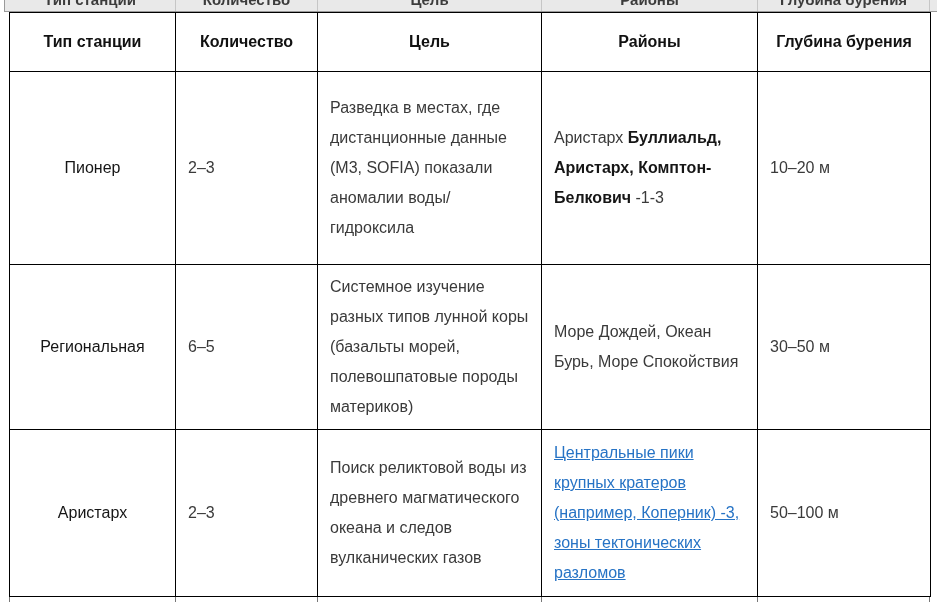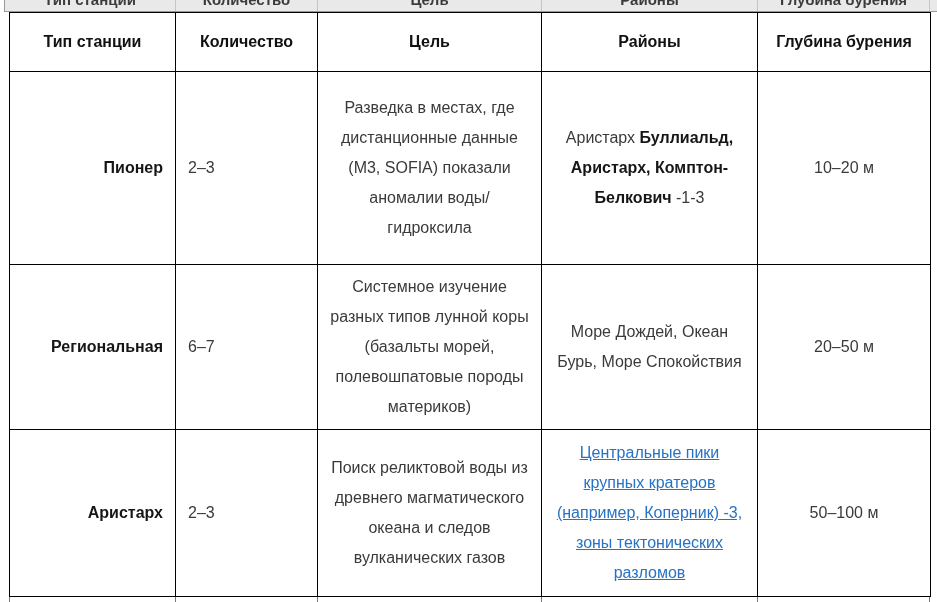--- a/index.html
+++ b/index.html
@@ -26,23 +26,23 @@
   table.main{position:absolute;top:12px;left:9px;width:921px;
              border-collapse:collapse;table-layout:fixed;background:#fff;
              font-size:16px}
   .main th,.main td{border:1px solid #000;padding:0 12px;overflow:hidden}
   .main th{height:59px;font-weight:bold;color:#111;text-align:center;
            vertical-align:middle;font-size:16px}
   .main td{line-height:30px;vertical-align:middle}
   .main tbody tr:nth-child(1) td{height:193px}
   .main tbody tr:nth-child(2) td{height:165px}
   .main tbody tr:nth-child(3) td{height:167px}
-  td.c0{text-align:right;font-weight:bold;color:#161616}
+  td.c0{text-align:center;font-weight:normal;color:#161616}
   td.c1{text-align:left}
-  td.c2,td.c3,td.c4{text-align:center}
+  td.c2,td.c3,td.c4{text-align:left}
   td .b{font-weight:bold;color:#161616}
   td a{color:#2673c5;text-decoration:underline}
 
   
   .stub{position:absolute;top:597px;width:1px;height:5px;background:#777}
 </style>
 </head>
 <body>
 
 <div class="ghost-row">
@@ -84,24 +84,24 @@
   <tbody>
       <tr>
         <td class="c0"><span>Пионер</span></td>
         <td class="c1"><span>2–3</span></td>
         <td class="c2"><span>Разведка в местах, где дистанционные данные (M3, SOFIA) показали аномалии воды/гидроксила</span></td>
         <td class="c3"><span>Аристарх </span><span class="b">Буллиальд, Аристарх, Комптон-Белкович</span><span> -1-3</span></td>
         <td class="c4"><span>10–20 м</span></td>
       </tr>
       <tr>
         <td class="c0"><span>Региональная</span></td>
-        <td class="c1"><span>6–7</span></td>
+        <td class="c1"><span>6–5</span></td>
         <td class="c2"><span>Системное изучение разных типов лунной коры (базальты морей, полевошпатовые породы материков)</span></td>
         <td class="c3"><span>Море Дождей, Океан Бурь, Море Спокойствия</span></td>
-        <td class="c4"><span>20–50 м</span></td>
+        <td class="c4"><span>30–50 м</span></td>
       </tr>
       <tr>
         <td class="c0"><span>Аристарх</span></td>
         <td class="c1"><span>2–3</span></td>
         <td class="c2"><span>Поиск реликтовой воды из древнего магматического океана и следов вулканических газов</span></td>
         <td class="c3"><a href="#">Центральные пики крупных кратеров (например, Коперник) -3, зоны тектонических разломов</a></td>
         <td class="c4"><span>50–100 м</span></td>
       </tr>
     </tbody>
 </table>

